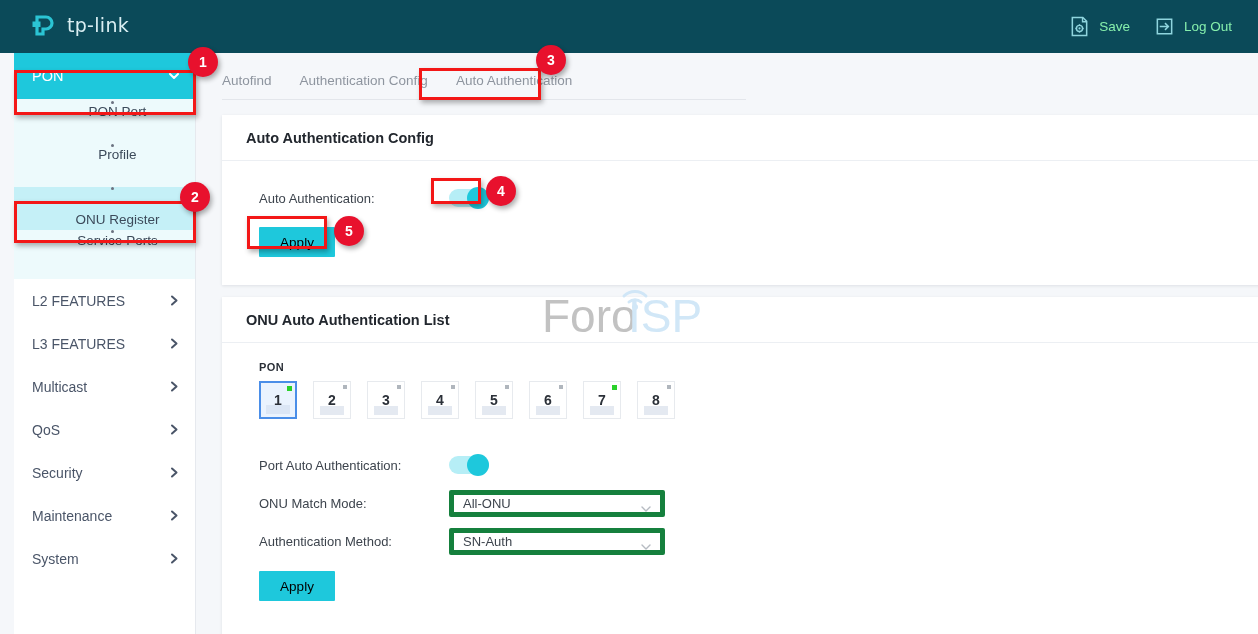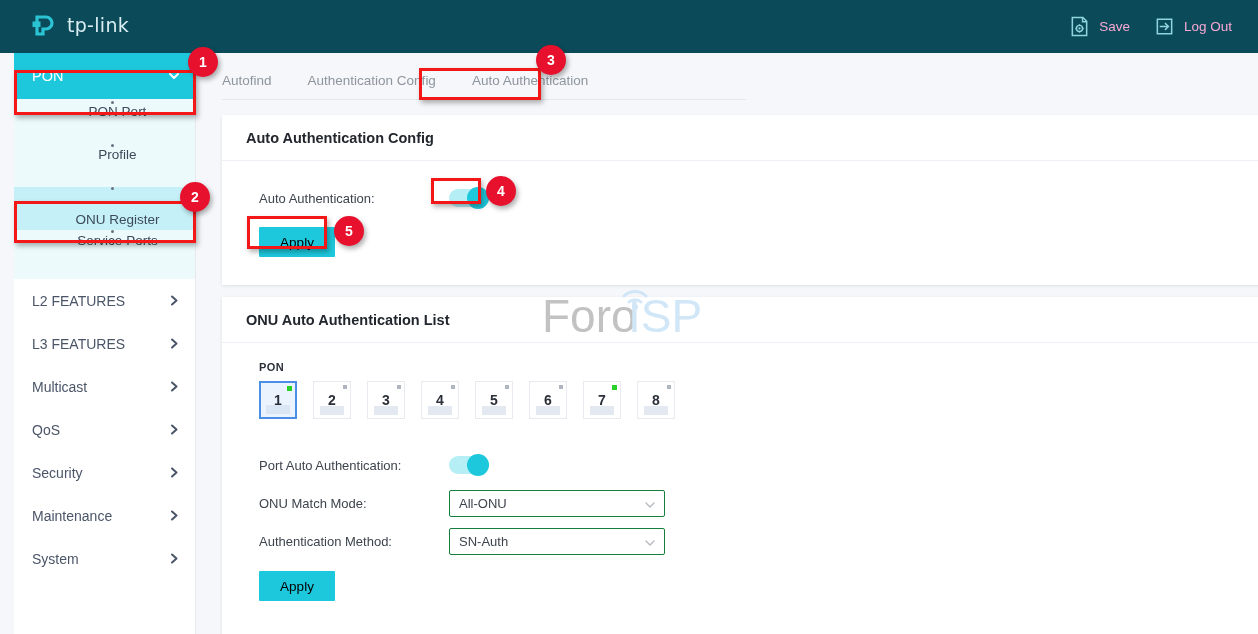--- a/index.html
+++ b/index.html
@@ -26,21 +26,21 @@
   .logo-text {
     color: #d9eef2; font-size: 19px; letter-spacing: .3px;
     font-family: "DejaVu Sans", sans-serif;
   }
   .header-actions {
     position: absolute; right: 26px; top: 0; height: 53px;
     display: flex; align-items: center; gap: 24px;
   }
   .hdr-btn {
     display: flex; align-items: center; gap: 9px;
-    color: #f9a8d4; font-size: 13.5px; cursor: pointer;
+    color: #86efac; font-size: 13.5px; cursor: pointer;
   }
   .hdr-icon { width: 21px; height: 21px; display: block; }
 
   
   .sidebar {
     position: absolute; left: 14px; top: 53px;
     width: 182px; height: 581px;
     background: #ffffff;
     border-right: 1px solid #e6e9ee;
   }
@@ -72,21 +72,21 @@
   .nav-item .chev-r { position: absolute; right: 14px; top: 15px; }
 
   
   .chev { display: block; }
 
   
   .main { position: absolute; left: 196px; top: 53px; width: 1062px; height: 581px; }
 
   .tabs {
     position: absolute; left: 26px; top: 17px;
-    display: flex; align-items: flex-end; gap: 16px;
+    display: flex; align-items: flex-end; gap: 8px;
     width: 524px;
     border-bottom: 1px solid #e3e6eb;
     padding-bottom: 8px;
   }
   .tab {
     font-size: 13.5px; color: #8e959f;
     padding: 3px 10px; cursor: pointer; white-space: nowrap;
   }
   .tab:first-child { padding-left: 0; }
 
@@ -126,21 +126,21 @@
   .btn-apply {
     display: inline-flex; align-items: center; justify-content: center;
     width: 76px; height: 30px; background: #1ec8dc;
     color: #000000; font-size: 13.5px; cursor: pointer;
     border: none; border-radius: 1px;
   }
 
   
   .select {
     width: 216px; height: 27px; background: #fff;
-    border: 1px solid #15803d; border-radius: 2px;
+    border: 5px solid #15803d; border-radius: 2px;
     display: flex; align-items: center; padding: 0 9px;
     font-size: 13px; color: #3d444d; position: relative; cursor: pointer;
   }
   .select .chev-d { position: absolute; right: 8px; top: 8px; }
 
   
   .pon-label {
     font-size: 11px; font-weight: bold; color: #2b3038;
     letter-spacing: .4px; margin-bottom: 8px;
   }

